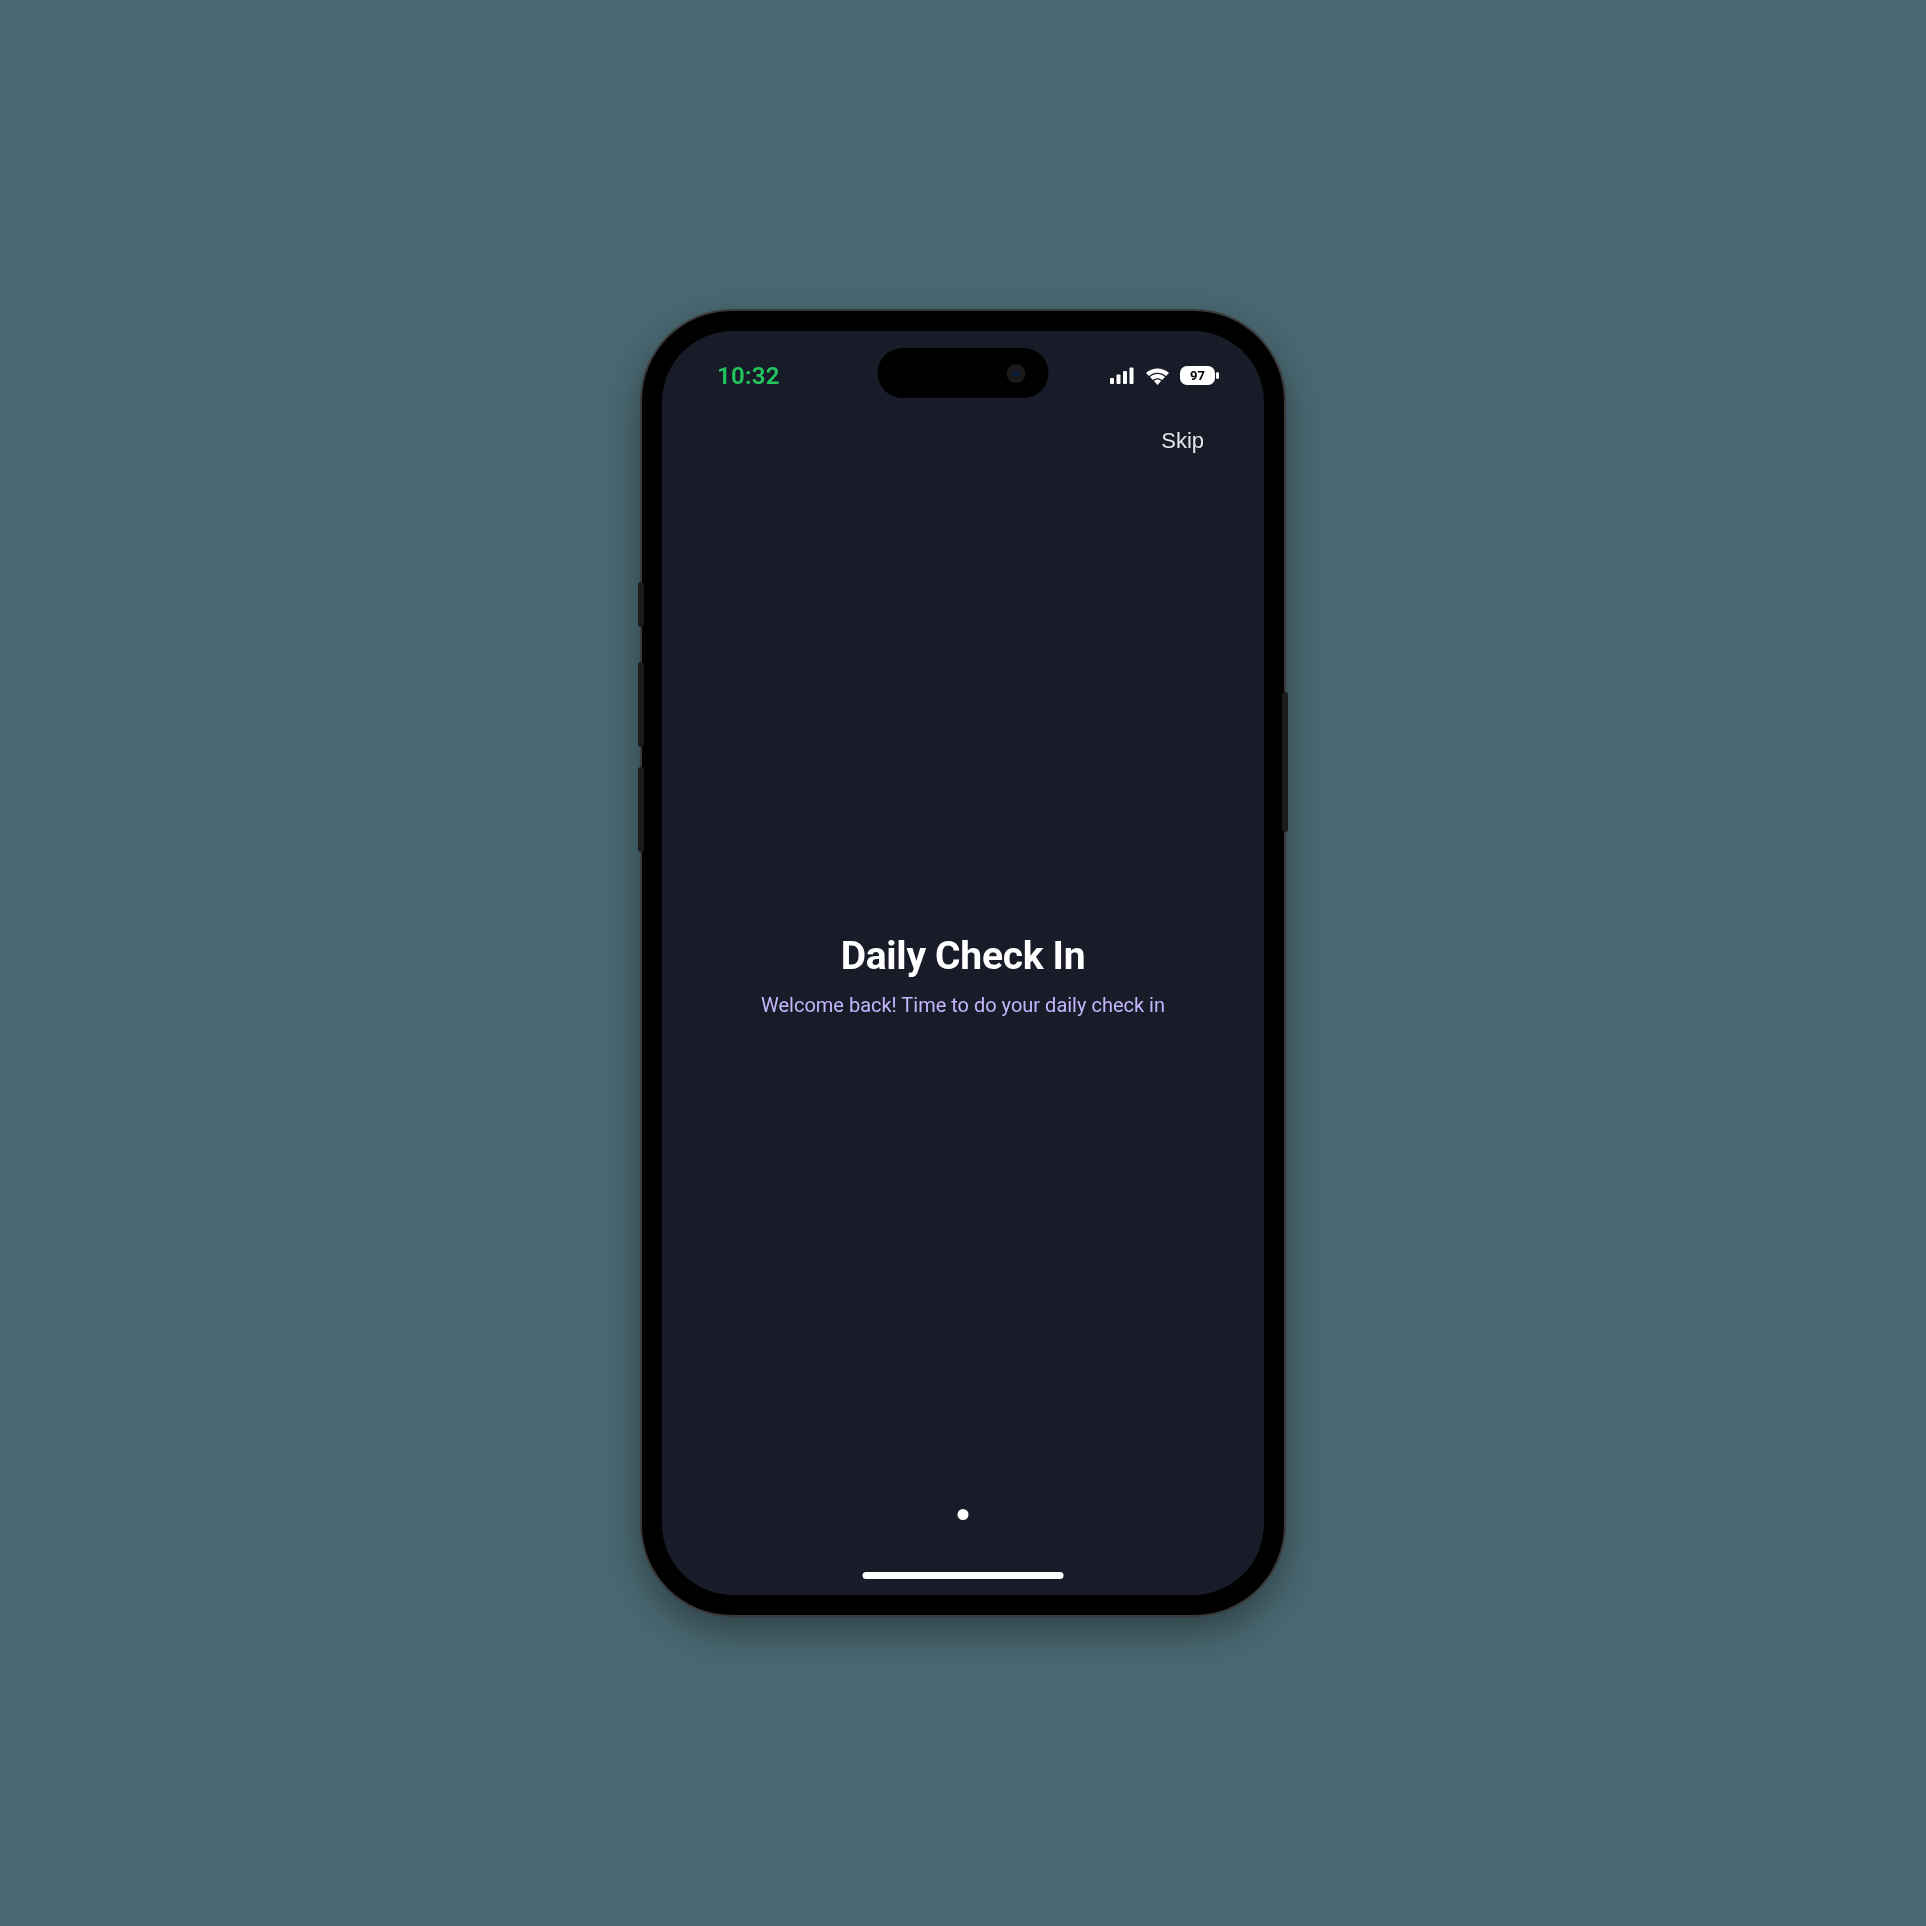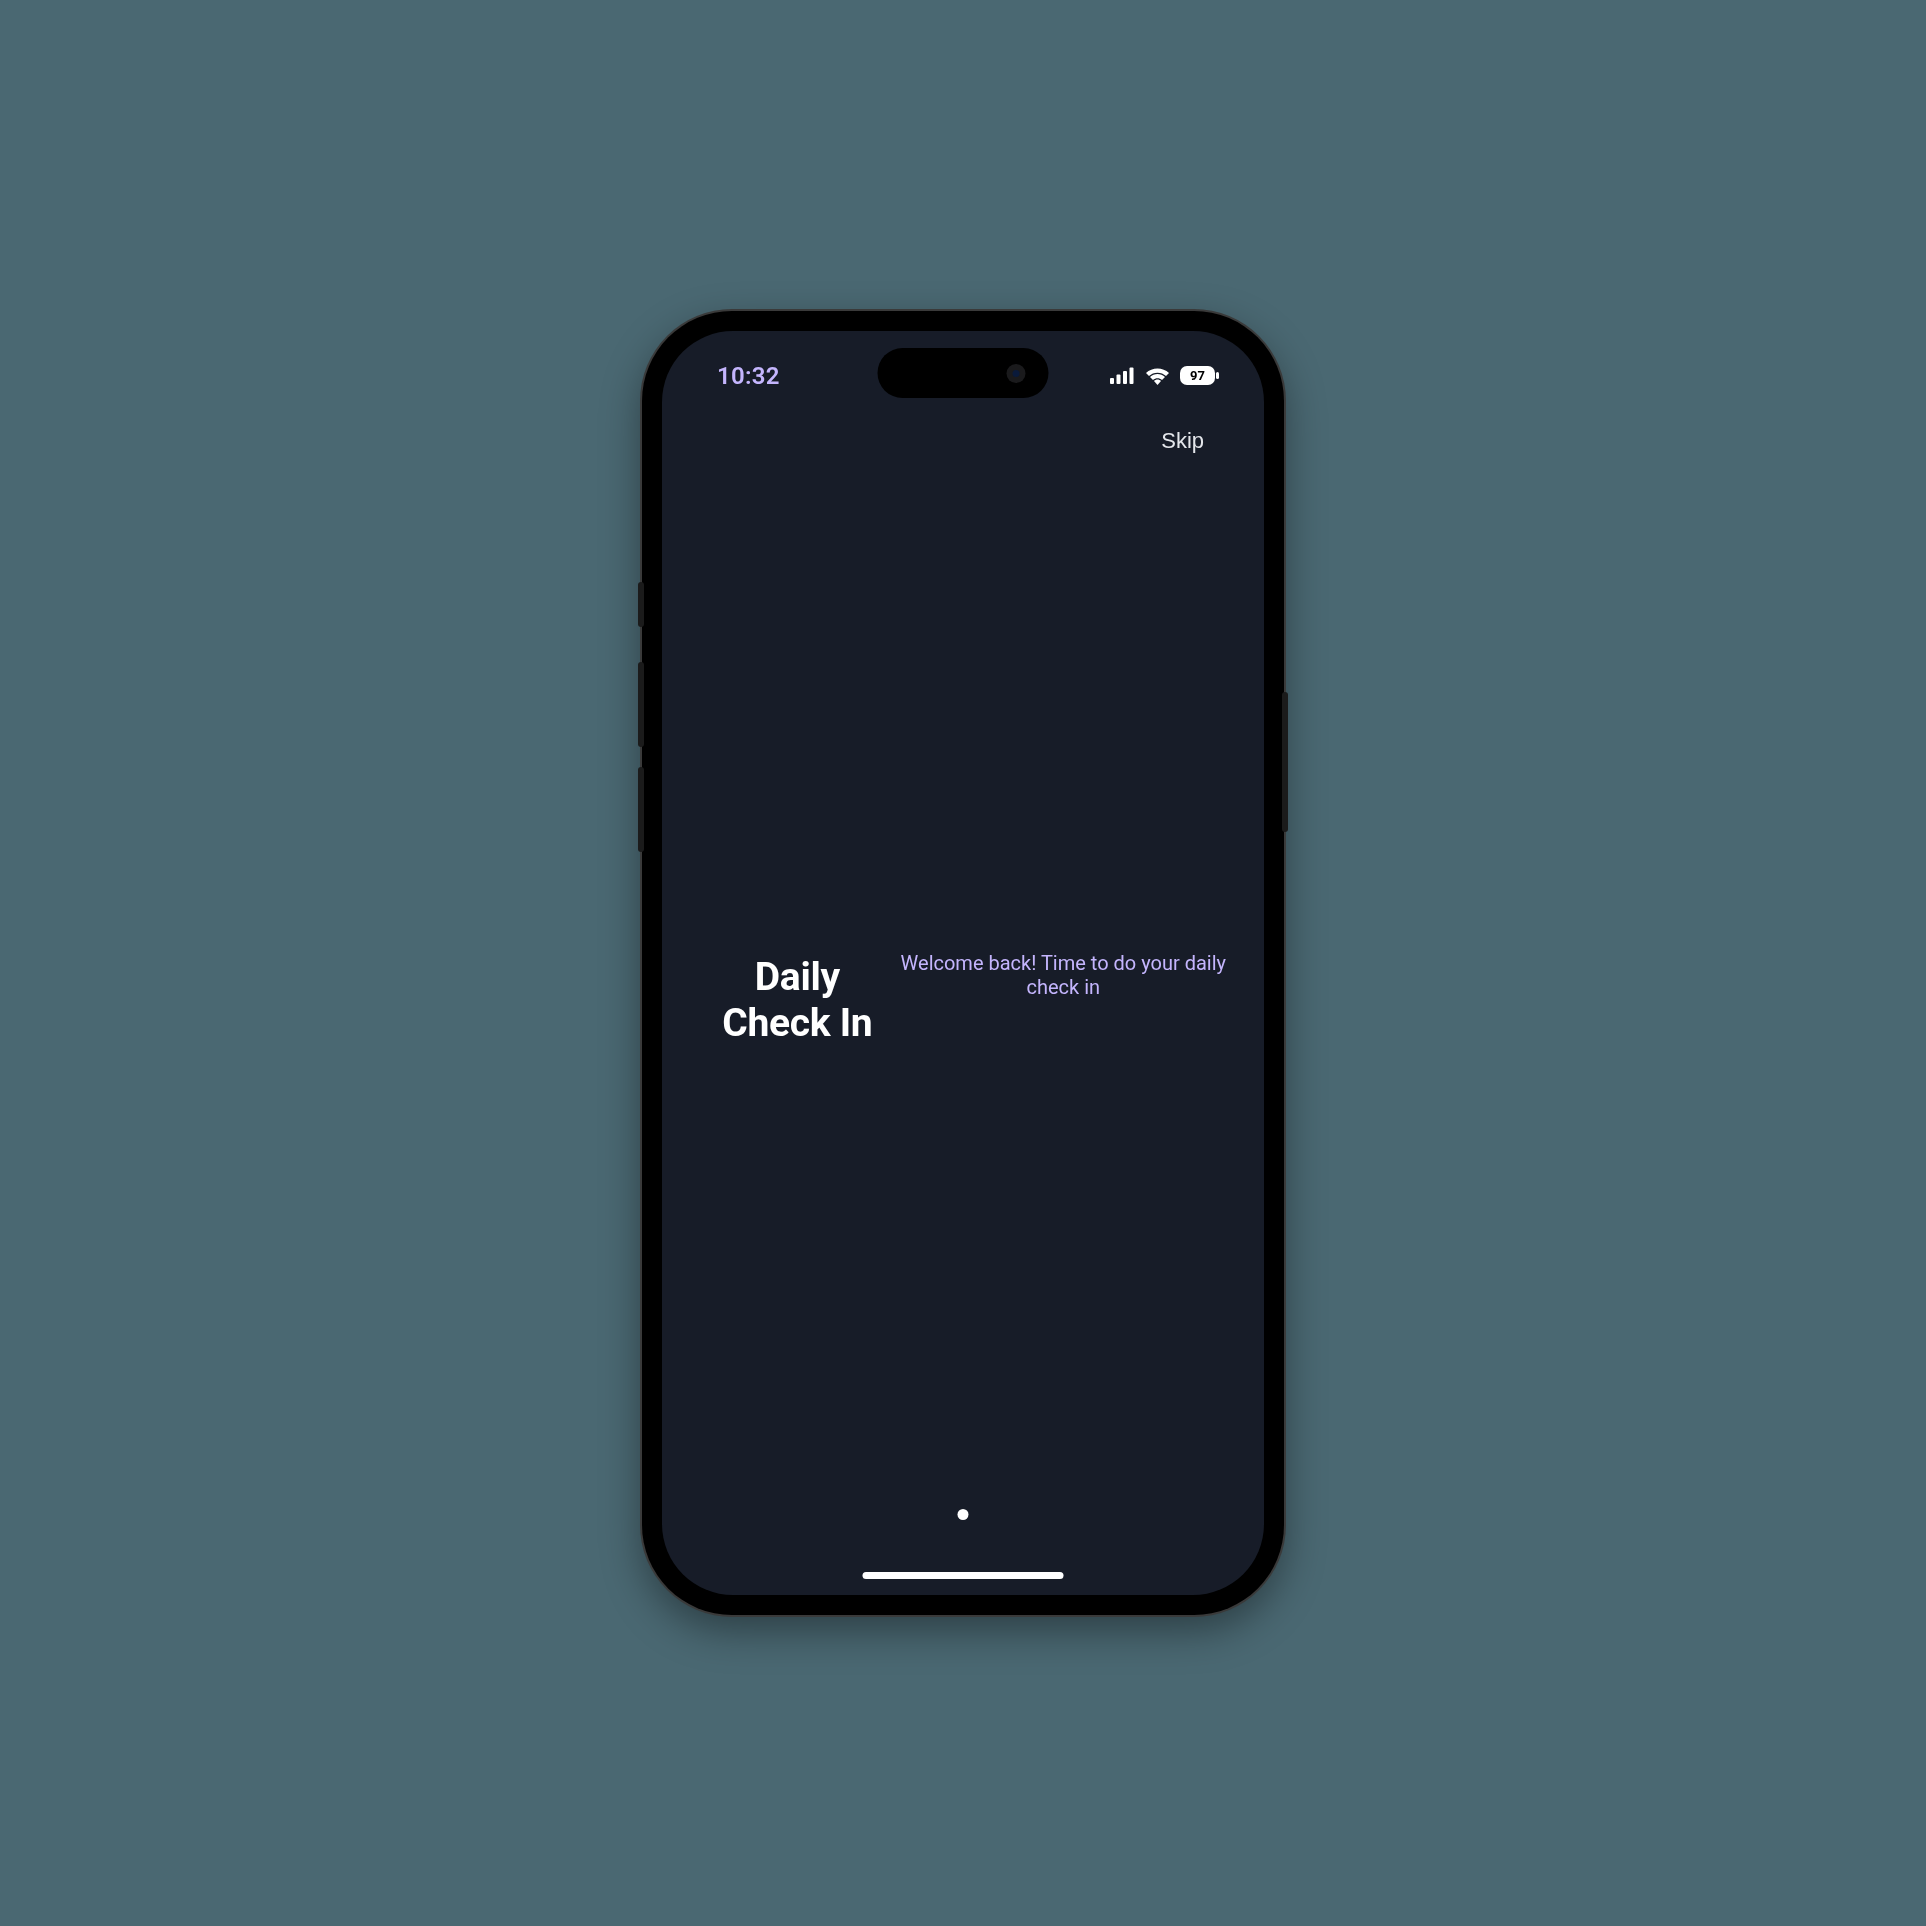--- a/index.html
+++ b/index.html
@@ -78,21 +78,21 @@
 
   .status-bar {
     height: 75px;
     display: flex;
     justify-content: space-between;
     align-items: center;
     padding: 0 45px 0 55px;
     margin-top: 7px;
   }
   .status-time {
-    color: #c4b5fd;
+    color: #22c55e;
     font-size: 24px;
     font-weight: 600;
     letter-spacing: 0.3px;
   }
   .status-right {
     display: flex;
     align-items: center;
     gap: 10px;
   }
   .status-right svg { display:block; }
@@ -108,24 +108,24 @@
     font-weight: 400;
     background: none;
     border: none;
     cursor: pointer;
     padding: 5px 6px;
   }
 
   .content {
     flex: 1;
     display: flex;
-    flex-direction: row;
+    flex-direction: column;
     align-items: center;
     justify-content: center;
-    padding: 0 35px;
+    padding: 0 52px;
     transform: translateY(-20px);
   }
   .title {
     color: #fff;
     font-size: 39px;
     font-weight: 700;
     letter-spacing: -0.3px;
     margin-bottom: 14px;
     text-align: center;
   }

